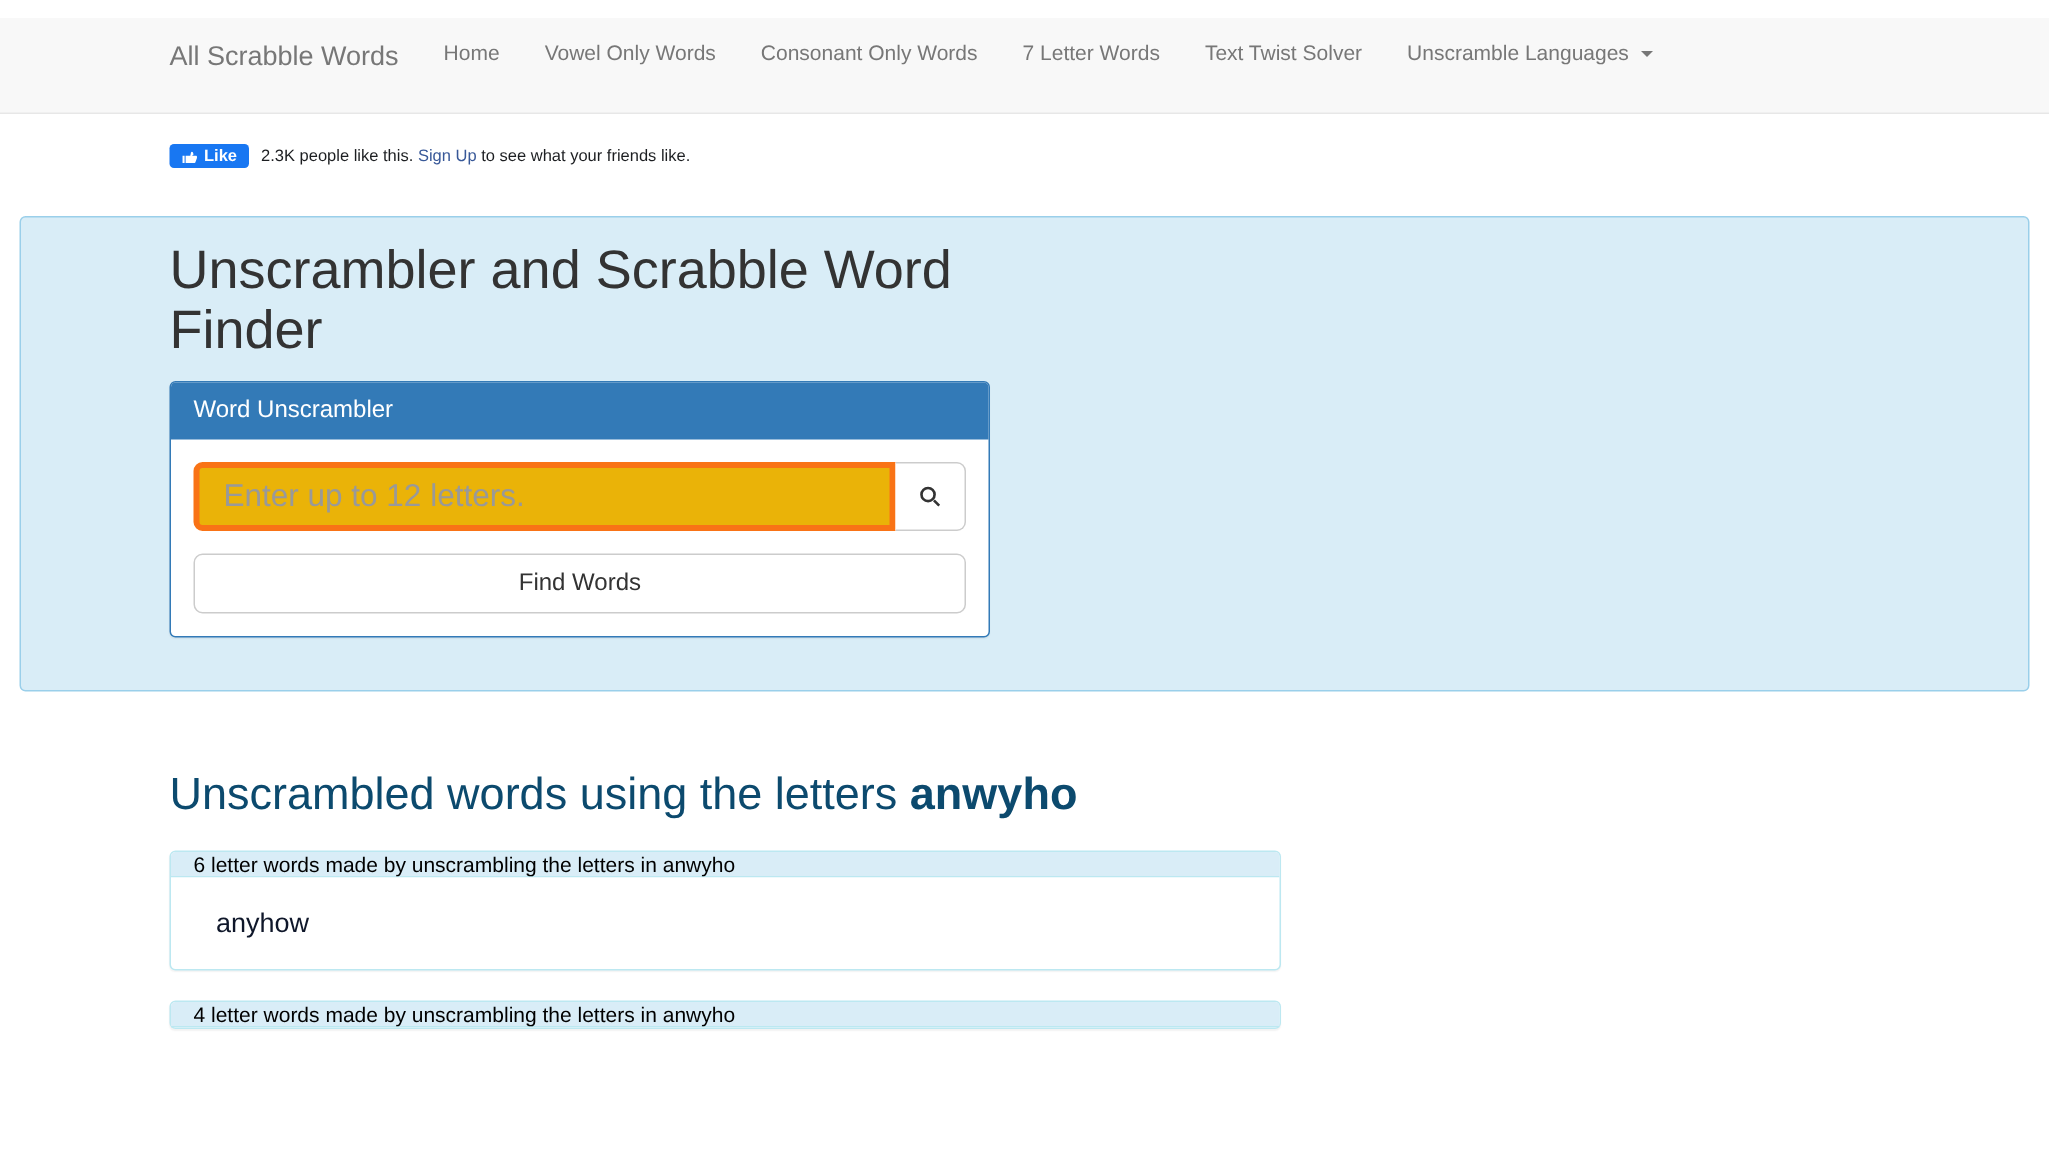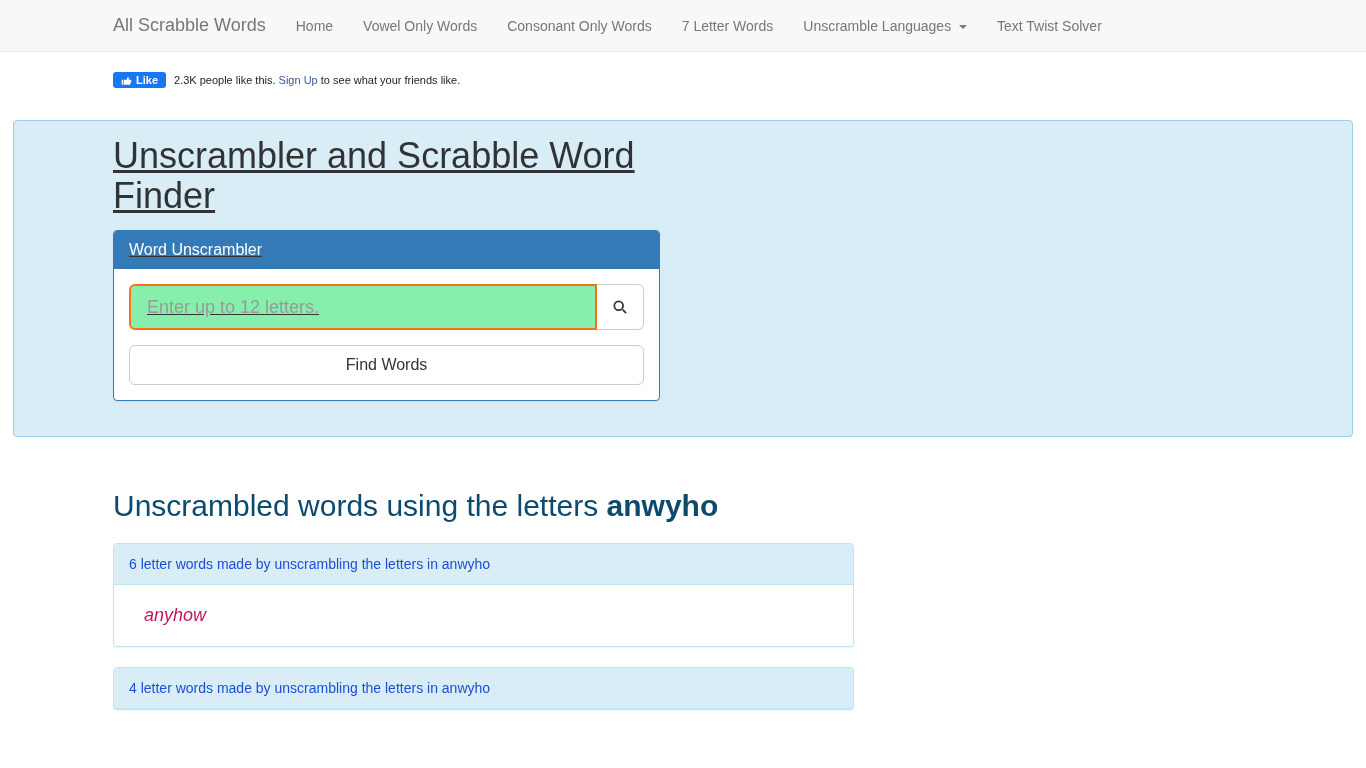--- a/index.html
+++ b/index.html
@@ -1,19 +1,19 @@
 <!DOCTYPE html>
 <html><head>
   <meta charset="utf-8">
   <style>
     * { box-sizing: border-box; margin: 0; padding: 0; }
     body { font-family: "Helvetica Neue", Helvetica, Arial, sans-serif; font-size: 14px; color: #333; background: #fff; }
     
     .navbar { background: #f8f8f8; border-bottom: 1px solid #e7e7e7; min-height: 50px; padding: 0; }
-    .navbar-inner { max-width: 1170px; margin: 0 auto; padding: 0 15px; display: flex; align-items: center; }
+    .navbar-inner { max-width: 1170px; margin: 12px auto; padding: 0 15px; display: flex; }
     .navbar-brand { font-size: 18px; font-weight: 500; color: #777; padding: 15px 15px 15px 0; text-decoration: none; }
     .nav-links { display: flex; list-style: none; }
     .nav-links li a { display: block; padding: 15px; color: #777; text-decoration: none; font-size: 14px; }
     .caret { display: inline-block; width: 0; height: 0; margin-left: 4px; vertical-align: middle; border-top: 4px solid; border-right: 4px solid transparent; border-left: 4px solid transparent; }
     
     .container { max-width: 1170px; margin: 0 auto; padding: 0 15px; }
     
     .fb-like-bar { margin-top: 20px; margin-bottom: 10px; display: flex; align-items: center; font-size: 11px; color: #333; }
     .fb-like-btn { background: #1877f2; color: #fff; border: none; border-radius: 3px; padding: 2px 8px; font-size: 11px; font-weight: bold; display: inline-flex; align-items: center; gap: 4px; cursor: pointer; }
     .fb-like-text { margin-left: 8px; font-family: Helvetica, Arial, sans-serif; color: #1c1e21; }
@@ -23,35 +23,35 @@
     .hero-inner { max-width: 1170px; margin: 0 auto; padding: 0 15px; }
     .hero-left { width: 48%; }
     .hero-title { font-size: 36px; font-weight: 500; color: #333; margin-bottom: 15px; line-height: 1.1; }
     
     .panel { border: 1px solid transparent; border-radius: 4px; margin-bottom: 20px; background: #fff; box-shadow: 0 1px 1px rgba(0,0,0,.05); }
     .panel-primary { border-color: #337ab7; }
     .panel-heading-primary { background: #337ab7; color: #fff; padding: 10px 15px; border-top-left-radius: 3px; border-top-right-radius: 3px; font-size: 16px; }
     .panel-body { padding: 15px; }
     
     .input-group { position: relative; display: flex; margin-bottom: 15px; }
-    .form-control { width: 100%; height: 46px; padding: 10px 16px; font-size: 18px; color: #555; background: #86efac; border: 2px solid #f97316; border-radius: 6px 0 0 6px; outline: none; }
+    .form-control { width: 100%; height: 46px; padding: 10px 16px; font-size: 21px; color: #555; background: #eab308; border: 4px solid #f97316; border-radius: 6px 0 0 6px; outline: none; }
     .form-control::placeholder { color: #999; }
     .input-addon { padding: 10px 16px; font-size: 18px; background: #fff; border: 1px solid #ccc; border-left: none; border-radius: 0 6px 6px 0; display: flex; align-items: center; }
     
     .btn-find { width: 100%; padding: 10px 16px; font-size: 16px; background: #fff; border: 1px solid #ccc; border-radius: 6px; cursor: pointer; color: #333; }
     
     .results-title { font-size: 30px; font-weight: 500; margin: 20px 0; color: #0c4a6e; }
     .results-title b { font-weight: 700; }
     
     .results-container { width: 65%; }
     .panel-info { border-color: #bce8f1; }
-    .panel-heading-info { background: #d9edf7; color: #1d4ed8; padding: 12px 15px; border-bottom: 1px solid #bce8f1; border-top-left-radius: 3px; border-top-right-radius: 3px; font-size: 14px; }
-    .word-link { color: #be185d; text-decoration: none; font-size: 18px; display: inline-block; padding: 5px 0 5px 15px; font-style: italic; }
+    .panel-heading-info { background: #d9edf7; color: #000000; padding: 0 15px; border-bottom: 1px solid #bce8f1; border-top-left-radius: 3px; border-top-right-radius: 3px; font-size: 14px; }
+    .word-link { color: #0f172a; text-decoration: none; font-size: 18px; display: inline-block; padding: 5px 0 5px 15px; }
     
-    .full-width-wrap { width: 100%; padding: 12px; text-decoration: underline; }
+    .full-width-wrap { width: 100%; padding: 12px; }
     
     .search-icon-svg { width: 14px; height: 14px; }
     .thumb-icon { width: 11px; height: 11px; fill: #fff; }
   </style>
 </head>
 <body>
 
 <nav class="navbar">
   <div class="navbar-inner">
     <a class="navbar-brand">All Scrabble Words</a>
@@ -62,24 +62,24 @@
       <li>
           <a>Vowel Only Words</a>
         </li>
       <li>
           <a>Consonant Only Words</a>
         </li>
       <li>
           <a>7 Letter Words</a>
         </li>
       <li>
-          <a><span>Unscramble Languages</span> <span class="caret"></span></a>
+          <a>Text Twist Solver</a>
         </li>
       <li>
-          <a>Text Twist Solver</a>
+          <a><span>Unscramble Languages</span> <span class="caret"></span></a>
         </li>
     </ul>
   </div>
 </nav>
 
 <div class="container">
   <div class="fb-like-bar">
     <button class="fb-like-btn">
       <svg class="thumb-icon" viewBox="0 0 16 16">
           <path d="M1 7h2v7H1V7zm3 0h4.5l.7-3.2c.2-.9 1.4-1 1.8-.2l.5 1.4c.2.5.1 1-.2 1.4L10 7h4c.6 0 1 .4 1 1v1c0 .1 0 .3-.1.4l-1.5 4.1c-.1.3-.4.5-.7.5H4V7z"></path>

